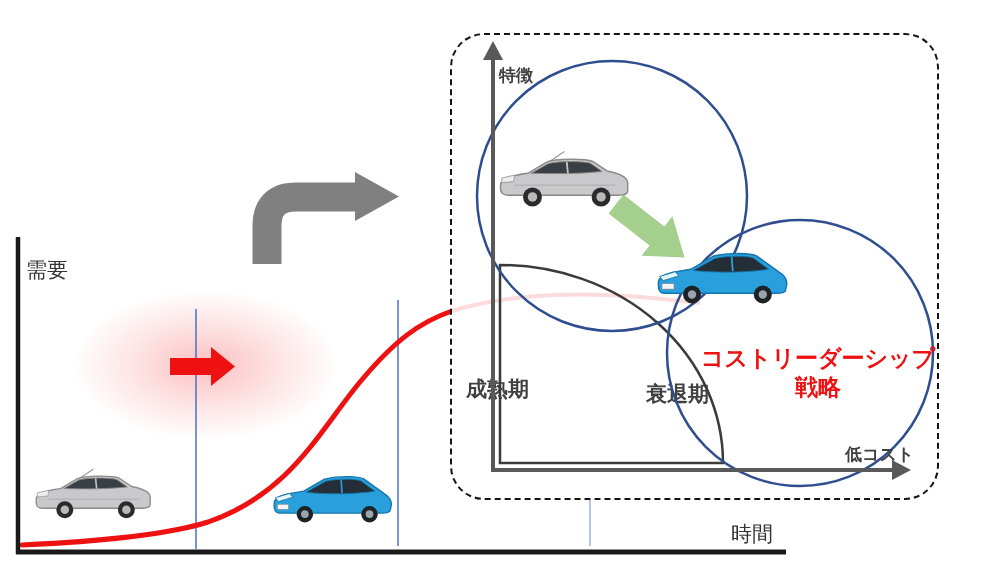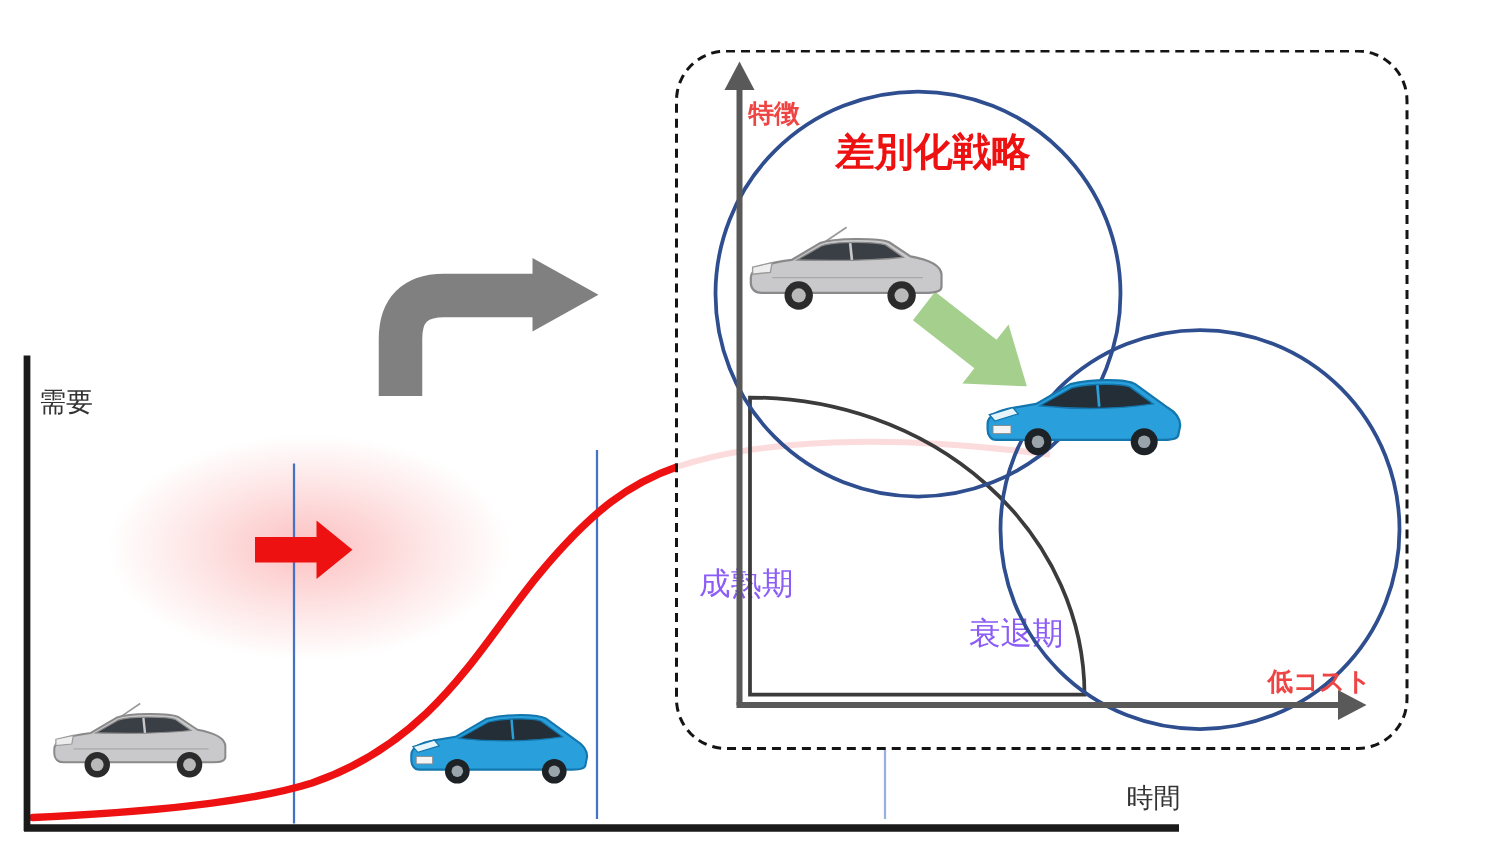--- a/index.html
+++ b/index.html
@@ -17,26 +17,26 @@
   #base-layer{z-index:2;}
   
   #strategy-panel{
     left:450px;top:33px;width:489px;height:467px;z-index:3;
     background:#fff;border:2.5px dashed #141414;border-radius:34px;box-sizing:border-box;
   }
   #faint-layer{z-index:4;}
   #strategy-layer{z-index:5;}
   .car{position:absolute;z-index:6;}
   .label{position:absolute;z-index:7;white-space:nowrap;}
-  .jp-axis{font-size:18px;color:#333;}
-  .jp-axis-small{font-size:17px;font-weight:bold;color:#ef4444;}
+  .jp-axis{font-size:21px;color:#333;}
+  .jp-axis-small{font-size:17px;font-weight:bold;color:#404040;}
   .red-big{font-size:26px;font-weight:bold;color:#ee1111;}
   .red-mid{font-size:23px;font-weight:bold;color:#ee1111;line-height:1.25;}
   .gray-big{font-size:28px;font-weight:bold;color:#404040;}
-  .faint-label{position:absolute;z-index:4;font-size:21px;color:#8b5cf6;white-space:nowrap;}
+  .faint-label{position:absolute;z-index:4;font-size:21px;color:#404040;white-space:nowrap;font-weight:bold;}
 </style>
 </head>
 <body>
 
 <div id="canvas">
 
   <svg width="0" height="0" style="position:absolute">
     <defs>
       <symbol id="sedan" viewBox="0 0 230 110">
         <line x1="86" y1="24" x2="114" y2="5" stroke="#9a9a9a" stroke-width="2"></line>
@@ -79,21 +79,21 @@
     <path d="M267,264 L267,226 Q267,197 296,197 L356,197" fill="none" stroke="#808080" stroke-width="29"></path>
     <polygon points="355,172 399,196.5 355,221" fill="#808080"></polygon>
   </svg>
 
   <div id="strategy-panel" class="abs"></div>
 
   <svg class="layer" id="faint-layer">
     <path d="M452,311 C480,302 510,297 555,295 C605,293 650,297 700,303" fill="none" stroke="rgba(237,28,36,0.16)" stroke-width="4"></path>
   </svg>
   <div class="faint-label" style="left:466px;top:375px;">成熟期</div>
-  <div class="faint-label" style="left:646px;top:380px;margin-top:28px;">衰退期</div>
+  <div class="faint-label" style="left:646px;top:380px;">衰退期</div>
 
   <svg class="layer" id="strategy-layer">
     <path d="M500,463 L500,265 A223,198 0 0 1 723,463 Z" fill="none" stroke="#3b3b3b" stroke-width="2.5"></path>
     <circle cx="612" cy="196" r="135" fill="none" stroke="#2e4e8f" stroke-width="2.5"></circle>
     <circle cx="800" cy="353" r="133" fill="none" stroke="#2e4e8f" stroke-width="2.5"></circle>
     <line x1="493" y1="56" x2="493" y2="470" stroke="#595959" stroke-width="4"></line>
     <polygon points="483,60 503,60 493,41" fill="#595959"></polygon>
     <line x1="491" y1="470" x2="894" y2="470" stroke="#595959" stroke-width="4"></line>
     <polygon points="892,460 892,480 911,470" fill="#595959"></polygon>
     <g transform="translate(616,204) rotate(38)">
@@ -108,18 +108,21 @@
       <use href="#hatch"></use>
     </svg>
   <svg class="car" style="left:33px;top:466px;width:122px;height:59px;" viewBox="0 0 230 110">
       <use href="#sedan"></use>
     </svg>
   <svg class="car" style="left:272px;top:470px;width:126px;height:61px;" viewBox="0 0 230 110">
       <use href="#hatch"></use>
     </svg>
 
   <div class="label jp-axis" style="left:26px;top:256px;">需要</div>
-  <div class="label jp-axis" style="left:751px;top:520px;">時間</div>
+  <div class="label jp-axis" style="left:731px;top:520px;">時間</div>
   <div class="label jp-axis-small" style="left:499px;top:64px;">特徴</div>
   <div class="label jp-axis-small" style="left:845px;top:443px;">低コスト</div>
-  <div class="label red-big" style="left:557px;top:84px;">差別化戦略</div>
+  <div class="label red-mid" style="left:698px;top:344px;width:240px;text-align:center;">
+    <div>コストリーダーシップ</div>
+    <div>戦略</div>
+  </div>
 
 </div>
 
 </body></html>

